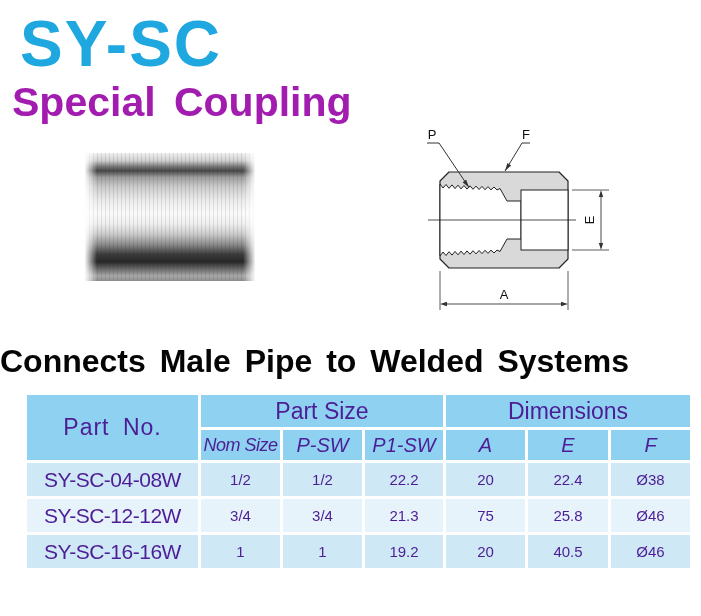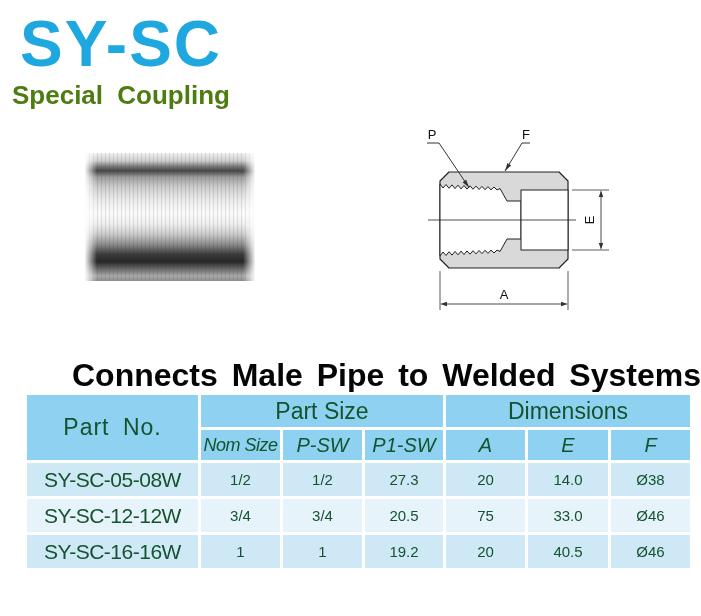--- a/index.html
+++ b/index.html
@@ -12,21 +12,21 @@
   }
 
   
   .product-code {
     position: absolute; left: 20px; top: 12px;
     font-size: 64px; font-weight: 700; letter-spacing: 2px;
     color: #1fa8e0; line-height: 1;
   }
   .product-name {
     position: absolute; left: 12px; top: 82px;
-    font-size: 26px; font-weight: 700; color: #4d7c0f;
+    font-size: 41px; font-weight: 700; color: #a21caf;
     word-spacing: 7px; line-height: 1;
   }
 
   
   .photo {
     position: absolute; left: 85px; top: 153px; width: 170px; height: 128px;
     background:
       linear-gradient(90deg, rgba(255,255,255,.95) 0%, rgba(255,255,255,0) 7%, rgba(255,255,255,0) 93%, rgba(255,255,255,.95) 100%),
       repeating-linear-gradient(90deg, rgba(50,50,50,.12) 0 1px, rgba(255,255,255,0) 1px 4px),
       linear-gradient(180deg,
@@ -37,30 +37,30 @@
 
   
   .drawing { position: absolute; left: 408px; top: 122px; }
   .drawing text {
     font-family: "Liberation Sans", sans-serif;
     font-size: 13px; fill: #111;
   }
 
   
   .heading {
-    position: absolute; left: 0; top: 356px; width: 701px;
-    text-align: right; font-size: 32px; font-weight: 700;
+    position: absolute; left: 0; top: 342px; width: 701px;
+    text-align: left; font-size: 32px; font-weight: 700;
     color: #050505; word-spacing: 5px; line-height: 1.2;
   }
 
   
   .spec-table {
     position: absolute; left: 24px; top: 392px;
     border-collapse: collapse; table-layout: fixed;
-    color: #14532d;
+    color: #4c1d95;
   }
   .spec-table td {
     border: 3px solid #ffffff;
     text-align: center; vertical-align: middle;
     padding: 0; white-space: nowrap; overflow: hidden;
     line-height: 1;
   }
   .hdr td { background: #8ed1f0; font-weight: 400; }
   .hdr-top td { height: 32px; font-size: 23px; }
   .hdr-sub td { height: 30px; font-size: 20px; font-style: italic; }
@@ -149,35 +149,35 @@
       <tr class="hdr hdr-sub">
         <td class="cell-nom">Nom Size</td>
         <td>P-SW</td>
         <td>P1-SW</td>
         <td>A</td>
         <td>E</td>
         <td>F</td>
       </tr>
 
       <tr class="row row-odd">
-        <td class="cell-part">SY-SC-05-08W</td>
+        <td class="cell-part">SY-SC-04-08W</td>
         <td>1/2</td>
         <td>1/2</td>
-        <td>27.3</td>
+        <td>22.2</td>
         <td>20</td>
-        <td>14.0</td>
+        <td>22.4</td>
         <td>Ø38</td>
       </tr>
       <tr class="row row-even">
         <td class="cell-part">SY-SC-12-12W</td>
         <td>3/4</td>
         <td>3/4</td>
-        <td>20.5</td>
+        <td>21.3</td>
         <td>75</td>
-        <td>33.0</td>
+        <td>25.8</td>
         <td>Ø46</td>
       </tr>
       <tr class="row row-odd">
         <td class="cell-part">SY-SC-16-16W</td>
         <td>1</td>
         <td>1</td>
         <td>19.2</td>
         <td>20</td>
         <td>40.5</td>
         <td>Ø46</td>

